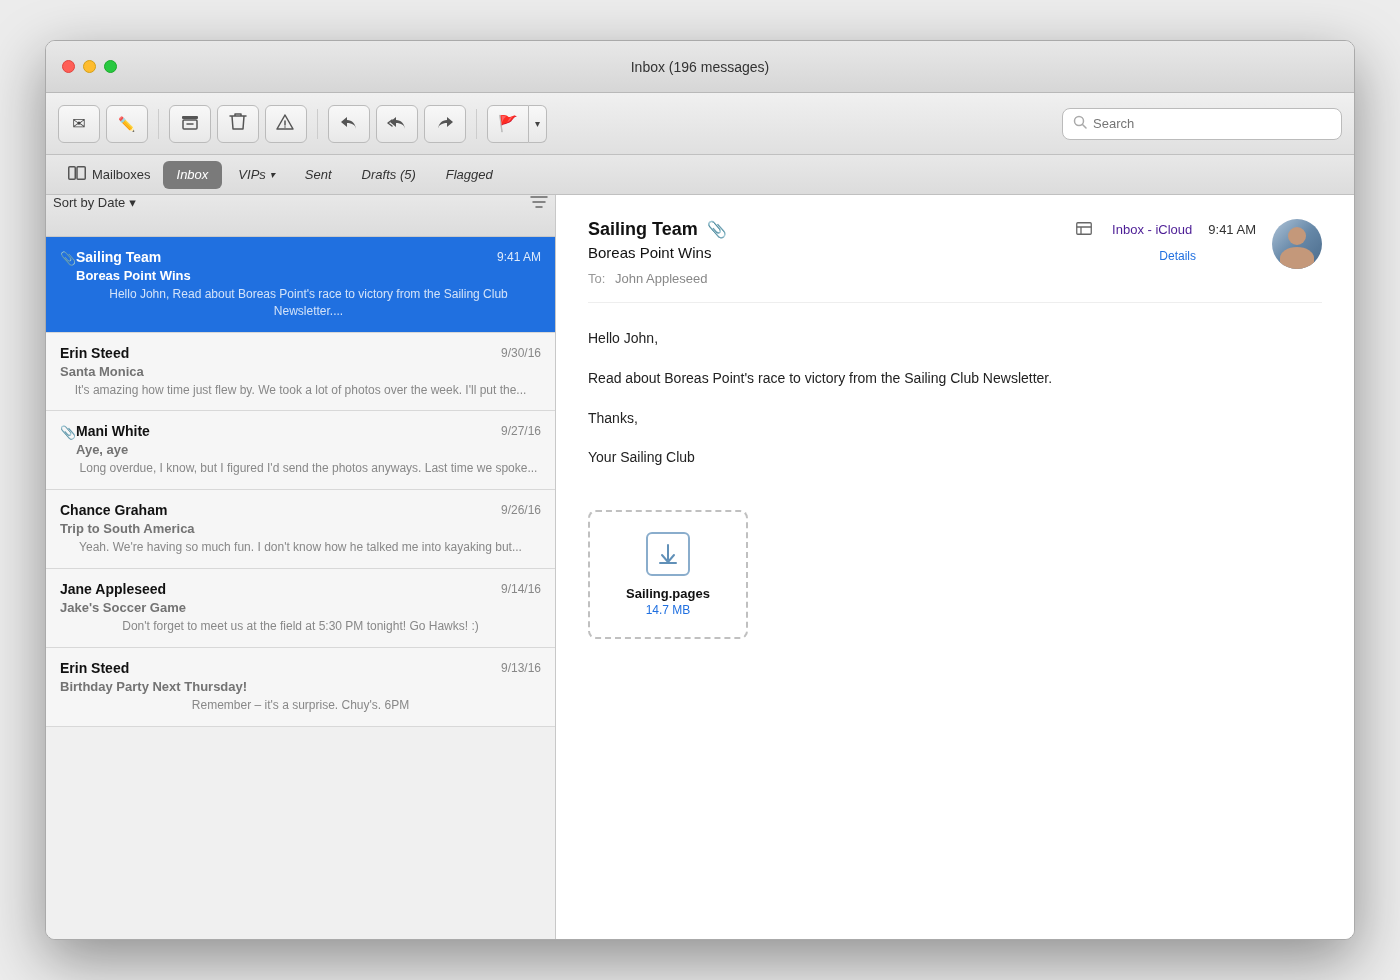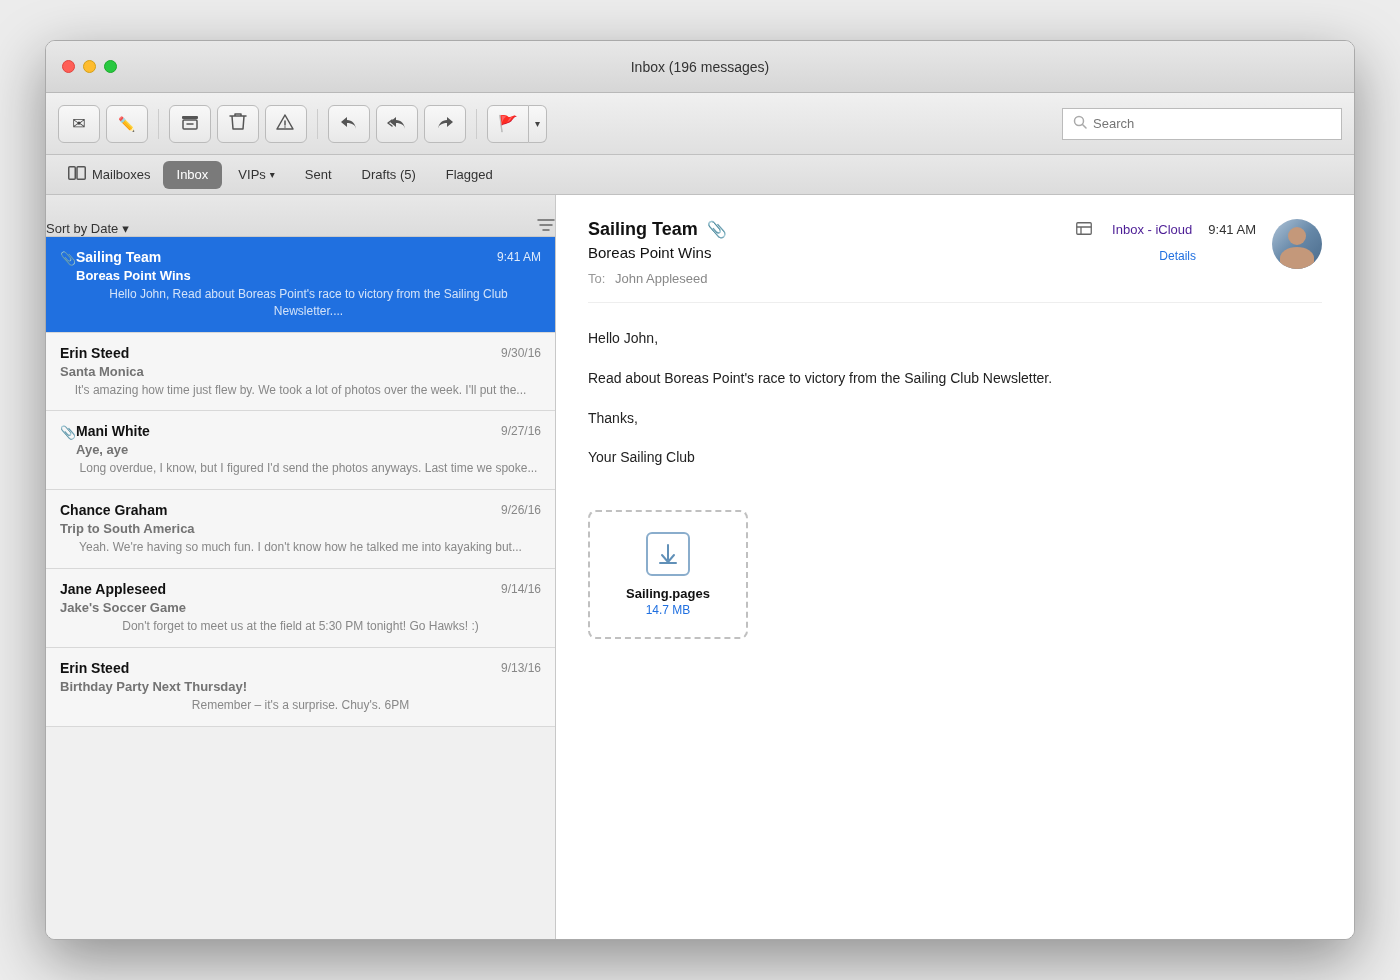--- a/index.html
+++ b/index.html
@@ -107,21 +107,21 @@
       display: flex;
       align-items: center;
       cursor: pointer;
       color: #444;
       font-size: 10px;
     }
     .search-bar {
       margin-left: auto;
       background: #fff;
       border: 1px solid #bbb;
-      border-radius: 0;
+      border-radius: 8px;
       height: 32px;
       width: 280px;
       display: flex;
       align-items: center;
       padding: 0 10px;
       gap: 6px;
       color: #999;
       font-size: 13px;
     }
     
@@ -137,20 +137,21 @@
     .tab-item {
       padding: 4px 14px;
       font-size: 13px;
       color: #333;
       cursor: pointer;
       border-radius: 6px;
       height: 28px;
       display: flex;
       align-items: center;
       gap: 4px;
+      font-style: italic;
     }
     .tab-item.active {
       background: #7a7a7a;
       color: #fff;
       border-radius: 6px;
     }
     .mailboxes-btn {
       display: flex;
       align-items: center;
       gap: 6px;
@@ -174,22 +175,22 @@
       background: #f0f0f0;
       border-right: 1px solid #c8c8c8;
       display: flex;
       flex-direction: column;
       overflow: hidden;
     }
     .list-header {
       background: linear-gradient(to bottom, #e8e8e8, #dcdcdc);
       height: 42px;
       display: flex;
-      align-items: flex-end;
-      padding: 0 0;
+      align-items: flex-start;
+      padding: 0 7px;
       border-bottom: 1px solid #c8c8c8;
       justify-content: space-between;
     }
     .sort-btn {
       display: flex;
       align-items: center;
       gap: 4px;
       font-size: 13px;
       color: #333;
       cursor: pointer;

